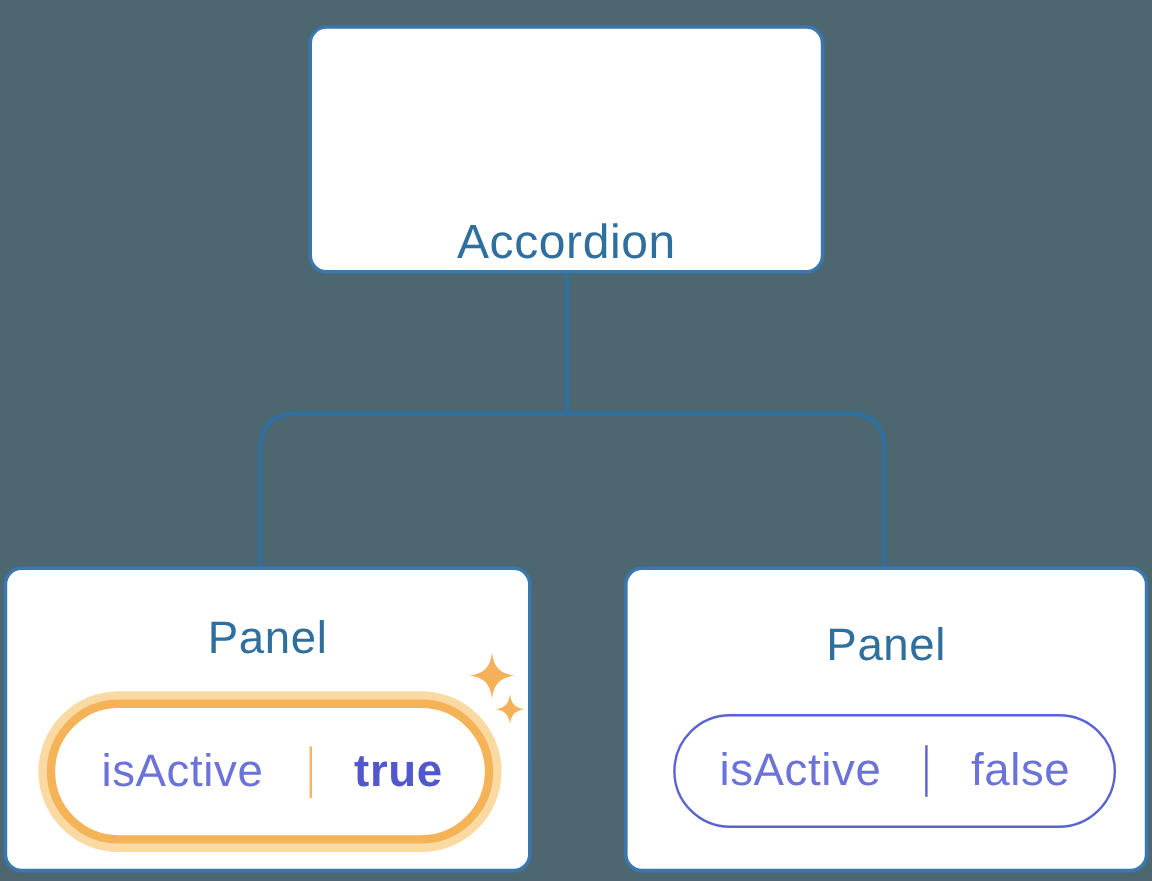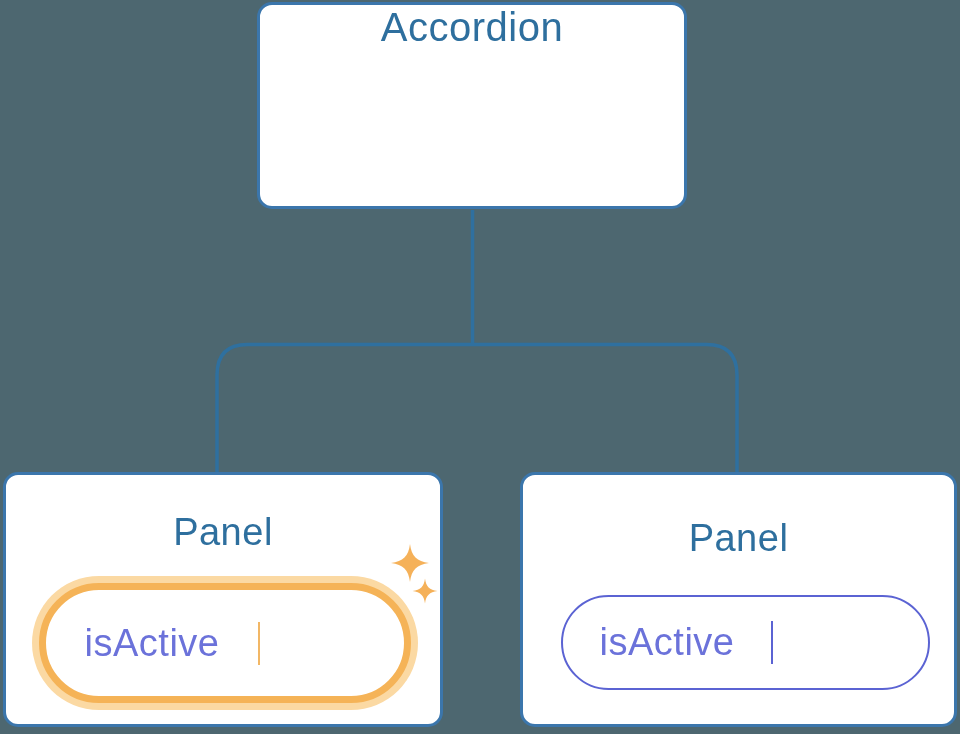--- a/index.html
+++ b/index.html
@@ -24,22 +24,22 @@
     overflow: hidden;
     font-family: "Liberation Sans", sans-serif;
   }
   .node {
     position: absolute;
     background: var(--node-bg);
     border: 3px solid var(--node-border);
     border-radius: 15px;
   }
   .node-root {
-    left: 257px; top: 2px; width: 430px; height: 207px;
-    display: flex; align-items: flex-start; justify-content: center;
+    left: 257px; top: 21px; width: 430px; height: 207px;
+    display: flex; align-items: flex-end; justify-content: center;
   }
   .node-root .node-title { font-size: 40px; }
   .node-title {
     color: var(--title-text);
     font-weight: 500;
     font-size: 38px;
     letter-spacing: 0.5px;
   }
   .node-child { top: 472px; height: 255px; }
   .node-child-left  { left: 3px;   width: 440px; }
@@ -109,24 +109,26 @@
   <div class="node node-child node-child-left">
     <div class="child-title node-title">Panel</div>
 
     <svg class="sparkles-svg" viewBox="0 0 76 88">
       <path d="M0 -50 C4 -18 18 -4 50 0 C18 4 4 18 0 50 C-4 18 -18 4 -50 0 C-18 -4 -4 -18 0 -50 Z" transform="translate(32 30) scale(0.38)" fill="var(--sparkle)"></path>
       <path d="M0 -50 C4 -18 18 -4 50 0 C18 4 4 18 0 50 C-4 18 -18 4 -50 0 C-18 -4 -4 -18 0 -50 Z" transform="translate(47 58) scale(0.25)" fill="var(--sparkle)"></path>
     </svg>
 
     <div class="pill pill-active">
       <div class="pill-cell pill-cell-key">isActive</div>
+      <div class="pill-cell pill-cell-value">true</div>
     </div>
   </div>
 
   <div class="node node-child node-child-right">
     <div class="child-title node-title">Panel</div>
 
     <div class="pill pill-inactive">
       <div class="pill-cell pill-cell-key">isActive</div>
+      <div class="pill-cell pill-cell-value">false</div>
     </div>
   </div>
 
 </div>
 
 </body></html>

